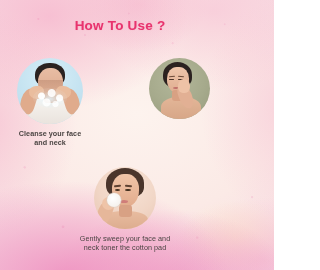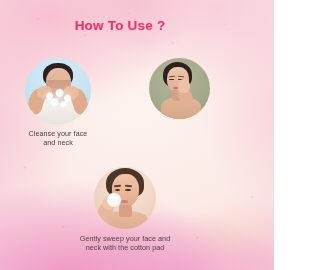--- a/index.html
+++ b/index.html
@@ -71,21 +71,21 @@
     letter-spacing: 0.2px;
     color: #e8336e;
     text-shadow: 0 0 1px rgba(232,51,110,0.25);
   }
 
   
   .step {
     position: absolute;
     text-align: center;
   }
-  .step-1 { left: 12px;   top: 58px;  width: 92px; }
+  .step-1 { left: 4px;   top: 58px;  width: 92px; font-weight: bold; }
   .step-2 { left: 118px; top: 58px;  width: 122px; }
   .step-3 { left: 50px;  top: 167px; width: 150px; }
 
   .circle-wrap {
     margin: 0 auto;
     border-radius: 50%;
     overflow: hidden;
     position: relative;
   }
   .c1 { width: 66px; height: 66px; }
@@ -301,16 +301,16 @@
         <div class="eye-l"></div>
         <div class="eye-r"></div>
         <div class="lips"></div>
         <div class="neck"></div>
         <div class="arm"></div>
         <div class="hand"></div>
         <div class="pad"></div>
       </div>
     </div>
     <div class="caption">Gently sweep your face and
-neck with the cotton pad</div>
+neck toner the cotton pad</div>
   </div>
 
 </div>
 
 </body></html>

